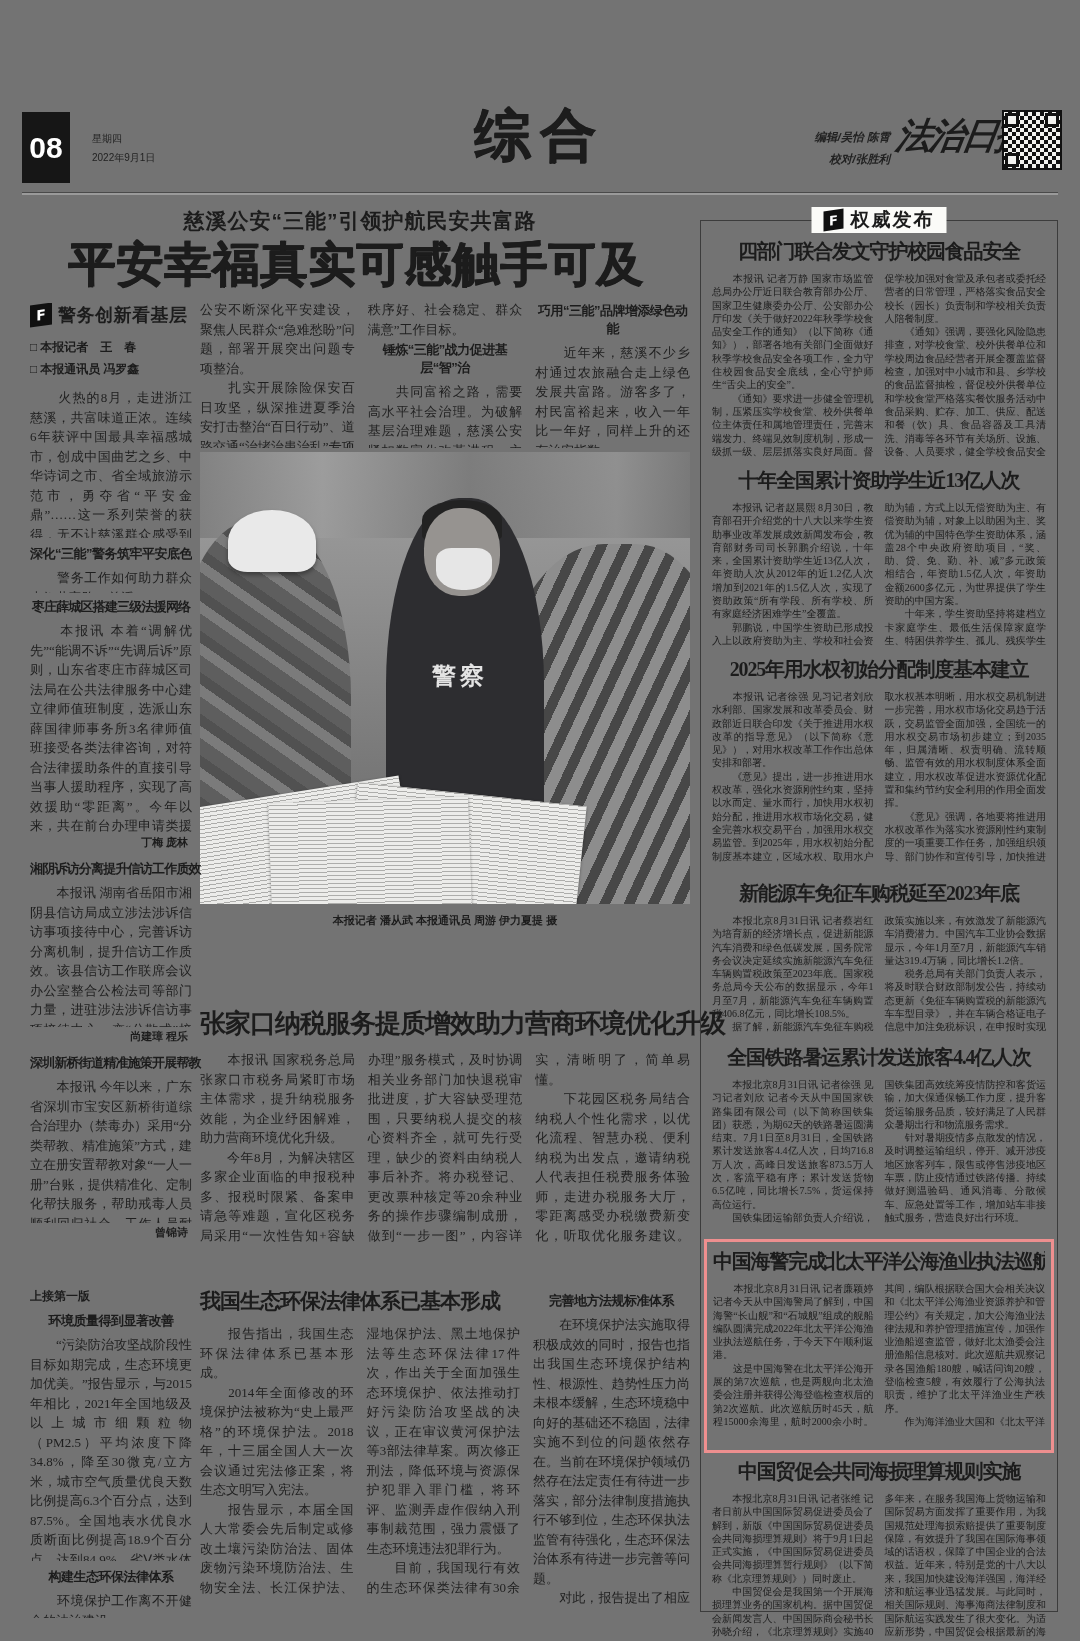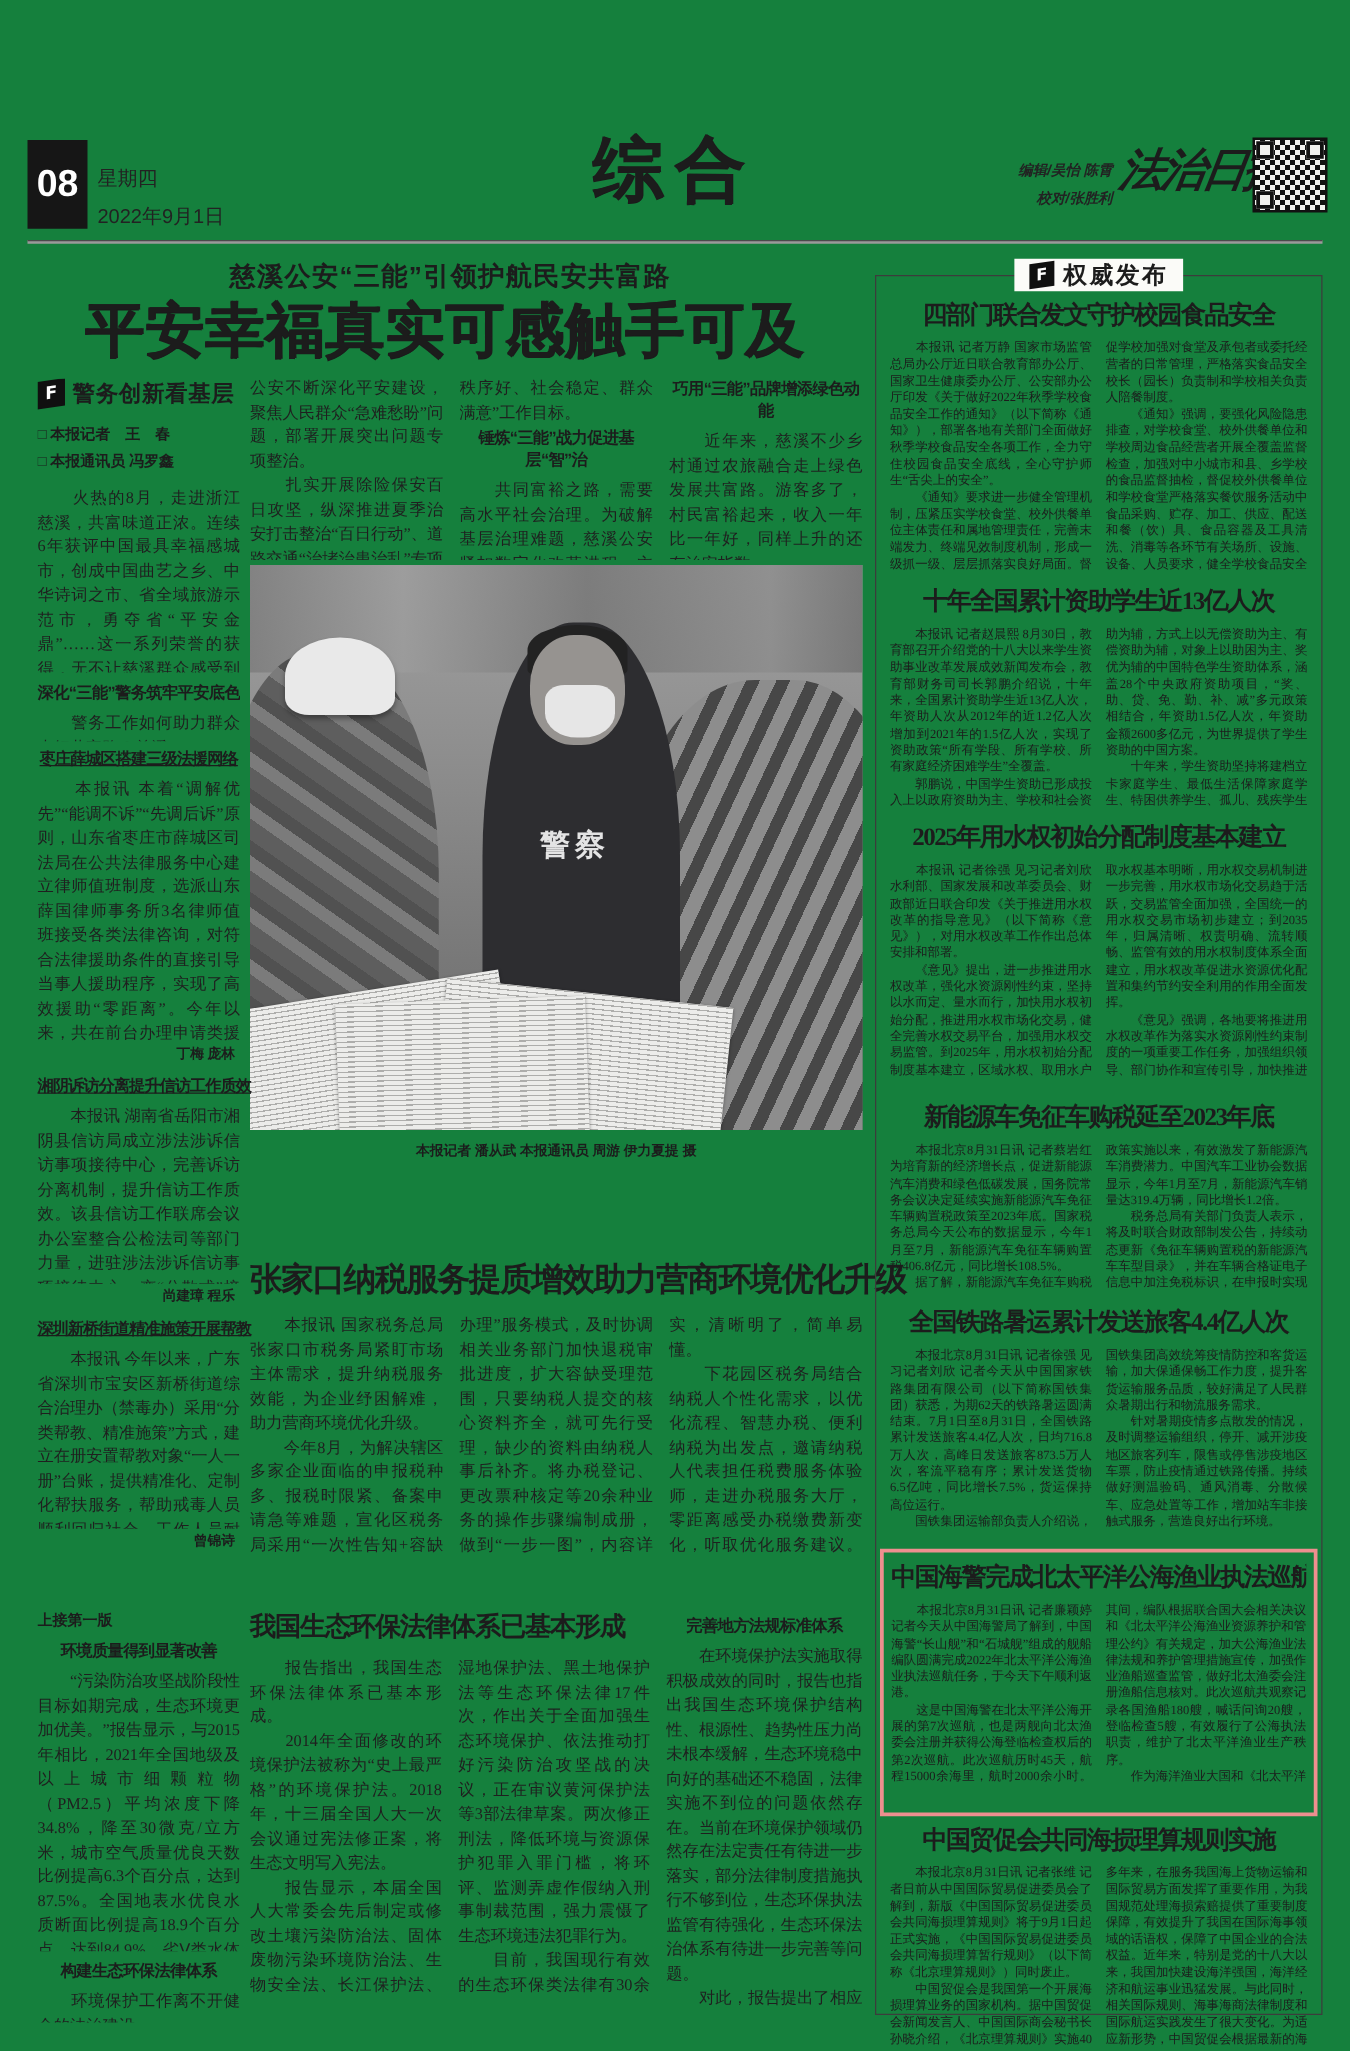--- a/index.html
+++ b/index.html
@@ -1,22 +1,22 @@
 <!DOCTYPE html>
 <html><head>
 <meta charset="utf-8">
 <style>
   * { margin:0; padding:0; box-sizing:border-box; }
   body { background:#e8e8e4; font-family:"Liberation Serif", serif; }
-  .page { position:relative; width:1080px; height:1641px; margin:0 auto; background:#15803d; color:#1c1c1c; overflow:hidden; }
+  .page { position:relative; width:1080px; height:1641px; margin:0 auto; background:#737373; color:#1c1c1c; overflow:hidden; }
 
   
   .pagenum-box { position:absolute; left:22px; top:112px; width:48px; height:71px; background:#161616; color:#fff;
     display:flex; align-items:center; justify-content:center; font-family:"Liberation Sans",sans-serif; font-weight:bold; font-size:30px; }
-  .date-block { position:absolute; left:78px; top:129px; font-family:"Liberation Sans",sans-serif; font-size:16px; line-height:1.9; color:#222; }
+  .date-block { position:absolute; left:92px; top:129px; font-family:"Liberation Sans",sans-serif; font-size:10px; line-height:1.9; color:#222; }
   .section-title { position:absolute; left:0; top:98px; width:1080px; text-align:center; font-family:"Liberation Sans",sans-serif;
     font-weight:900; font-size:56px; letter-spacing:10px; text-shadow:1px 0 currentColor, 0 1px currentColor; }
   .editors { position:absolute; left:770px; top:127px; width:120px; text-align:right; font-family:"Liberation Sans",sans-serif; font-size:11.5px; line-height:1.9; font-weight:bold; color:#222;font-style:italic; }
   .masthead { position:absolute; left:896px; top:112px; width:108px; font-family:"DejaVu Serif",serif; font-style:italic; font-weight:bold;
     font-size:36px; letter-spacing:-3px; transform:skewX(-8deg); white-space:nowrap; }
   .qr { position:absolute; left:1004px; top:112px; width:56px; height:56px;
     background:repeating-conic-gradient(#111 0 25%, #f2f2ef 0 50%); background-size:8px 8px; outline:2px solid #111; }
   .qr .finder { position:absolute; width:14px; height:14px; border:3px solid #111; background:#f2f2ef; }
   .qr .f1 { left:1px; top:1px; } .qr .f2 { right:1px; top:1px; } .qr .f3 { left:1px; bottom:1px; }
   .head-rule { position:absolute; left:22px; top:192px; width:1036px; height:3px; background:#9a9a9a; border-top:1px solid #4a4a4a; }
@@ -65,21 +65,21 @@
   .caption-credit { text-align:center; font-weight:bold; font-size:11px; margin-top:3px; font-family:"Liberation Sans",sans-serif; }
 
   
   .zjk { position:absolute; left:200px; top:1006px; width:490px; }
   .zjk-title { text-align:center; font-weight:bold; font-size:26px; letter-spacing:-1px; white-space:nowrap; margin-bottom:9px; }
   .zjk-body { column-count:3; column-gap:13px; height:212px; overflow:hidden; }
 
   
   .left-articles { position:absolute; left:30px; top:598px; width:162px; }
   .la { margin-bottom:10px; }
-  .la-title { font-family:"Liberation Sans",sans-serif; font-weight:bold; font-size:13px; letter-spacing:-0.8px; white-space:nowrap; text-align:center; margin-bottom:5px;text-decoration:underline; }
+  .la-title { font-family:"Liberation Sans",sans-serif; font-weight:bold; font-size:13px; letter-spacing:-0.8px; white-space:nowrap; text-align:center; margin-bottom:5px; }
   .la-body { overflow:hidden; }
   .h215 { height:212px; } .h148 { height:144px; } .h150 { height:146px; }
 
   
   .continued { position:absolute; left:30px; top:1288px; width:162px; height:330px; overflow:hidden; }
   .jump-label { font-family:"Liberation Sans",sans-serif; font-weight:bold; font-size:12px; margin-bottom:4px; }
   .c-t1 { height:226px; overflow:hidden; }
 
   
   .eco { position:absolute; left:200px; top:1285px; width:490px; display:flex; gap:13px; }

